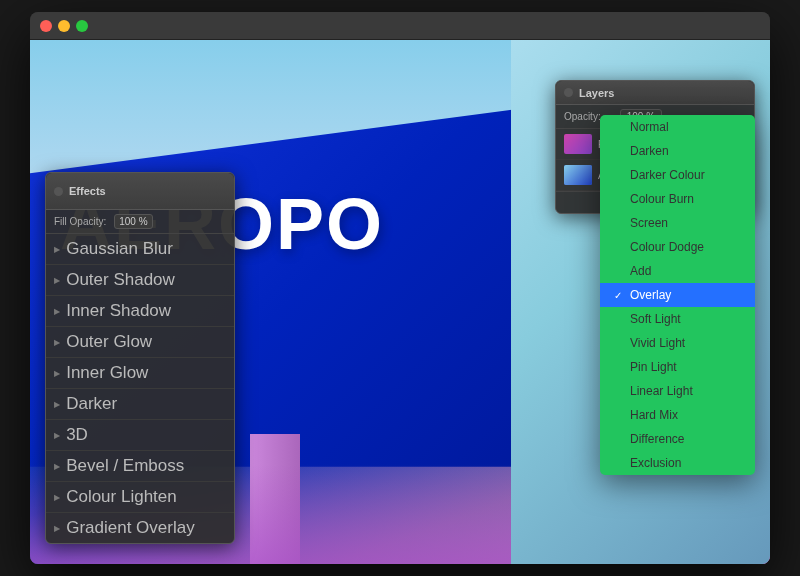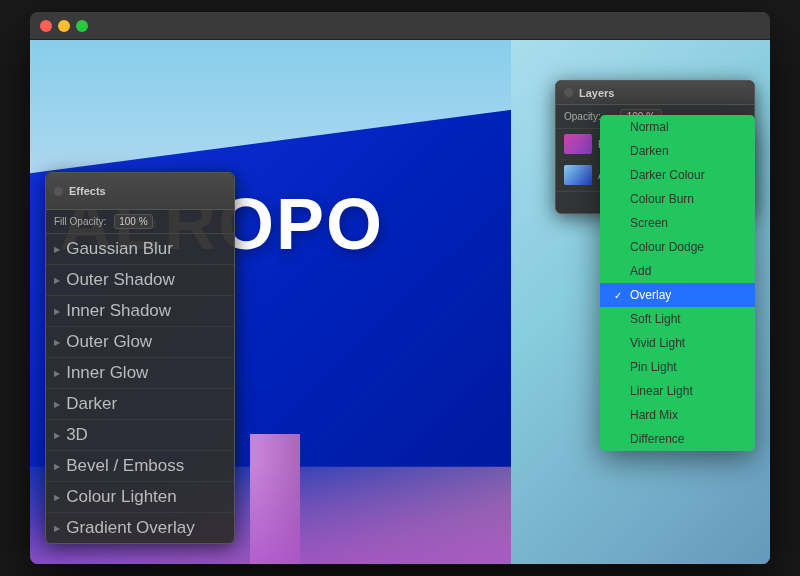--- a/index.html
+++ b/index.html
@@ -475,16 +475,20 @@
             <span>Linear Light</span>
           </div>
           <div class="blend-item">
             <span class="check-mark"></span>
             <span>Hard Mix</span>
           </div>
           <div class="blend-item">
             <span class="check-mark"></span>
             <span>Difference</span>
           </div>
+          <div class="blend-item">
+            <span class="check-mark"></span>
+            <span>Exclusion</span>
+          </div>
         </div>
     </div>
   </div>
 </div>
 
 </body></html>

